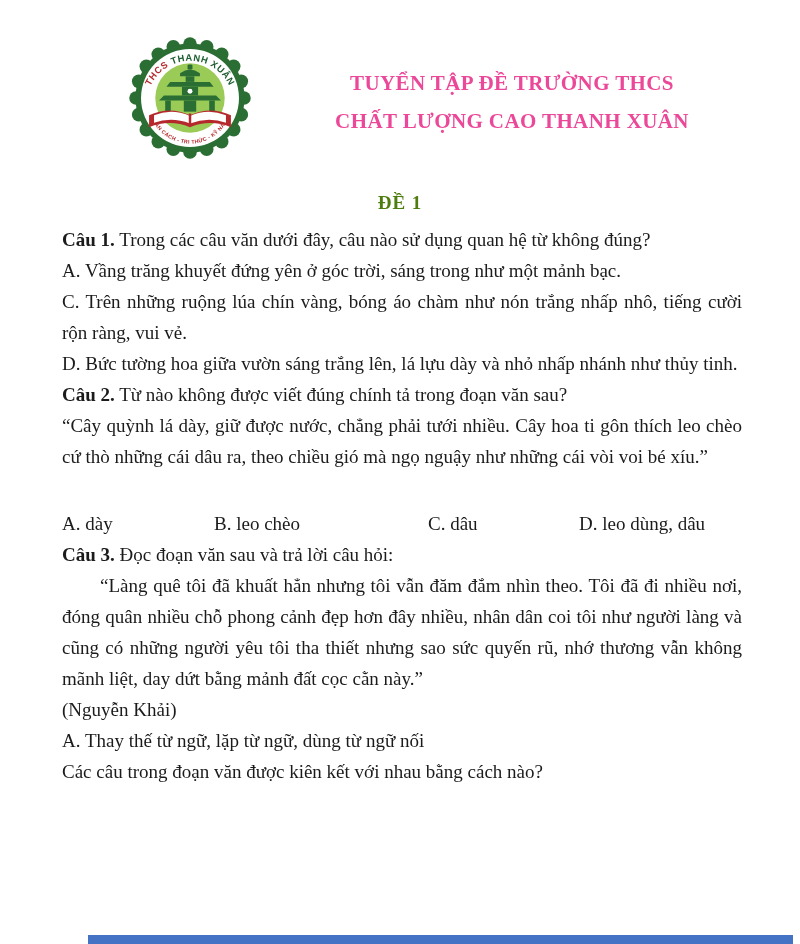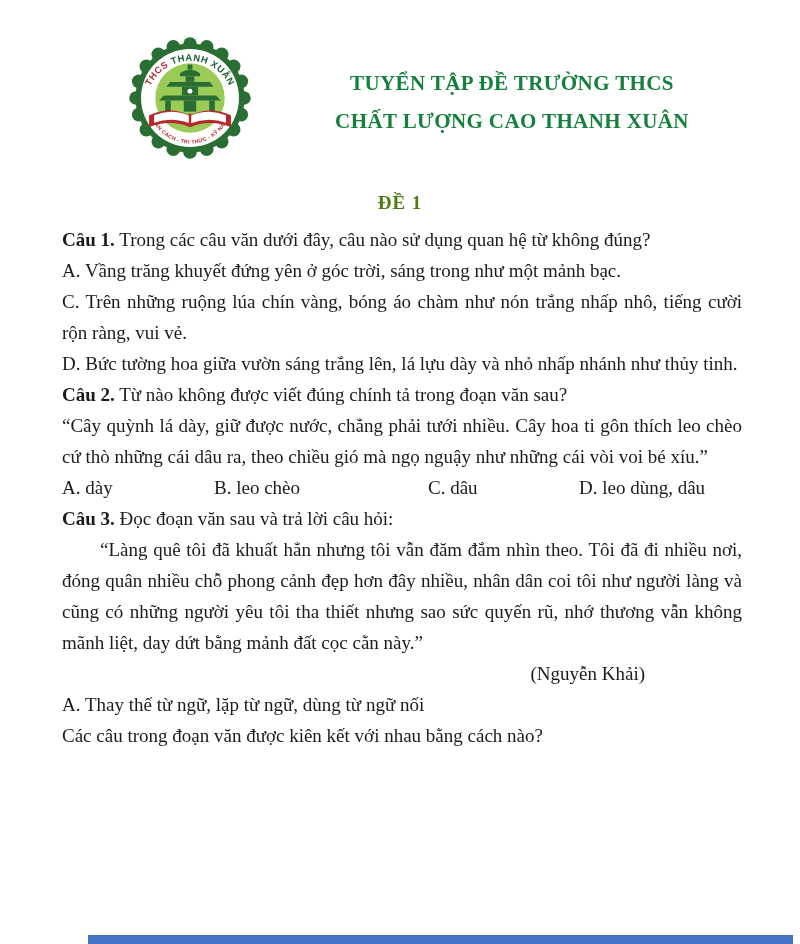--- a/index.html
+++ b/index.html
@@ -41,27 +41,27 @@
   }
   .content{
     padding:8px 58px 0 62px;
     font-size:19px;
     line-height:31px;
   }
   .content p{margin:0;}
   .just{text-align:justify;}
   .it{}
   .qlabel{font-weight:bold;}
-  .q2-options{display:flex;}
+  .q2-options{display:flex;margin-top:36px;}
   .q2-options .opt-a{width:152px;}
   .q2-options .opt-b{width:214px;}
   .q2-options .opt-c{width:151px;}
   .q2-options .opt-d{flex:1;}
   .quote-indent{text-indent:38px;}
-  .attribution{text-align:right;padding-right:97px;}
+  .attribution{padding-right:97px;}
   
   .footer-bar{
     position:absolute;
     left:88px;right:7px;bottom:0;
     height:9px;
     background:#4472c4;
   }
 </style>
 </head>
 <body>
@@ -128,21 +128,21 @@
         <circle cx="100" cy="89" r="4" fill="#ffffff"></circle>
 
         <g>
           <path d="M34 128 Q67 112 100 128 Q133 112 166 128 L166 147 Q133 134 100 147 Q67 134 34 147 Z" fill="#b5292c"></path>
           <path d="M42 128 Q70 116 100 129 Q130 116 158 128 L158 140 Q130 130 100 141 Q70 130 42 140 Z" fill="#ffffff"></path>
           <rect x="98" y="125" width="4" height="20" fill="#b5292c"></rect>
         </g>
       </svg>
     </div>
 
-    <div class="title-block" style="color: #15803d;">
+    <div class="title-block" style="color: #ec4899;">
       <div>TUYỂN TẬP ĐỀ TRƯỜNG THCS</div>
       <div>CHẤT LƯỢNG CAO THANH XUÂN</div>
     </div>
   </div>
 
   <div class="de-heading" style="color: #4d7c0f;">ĐỀ 1</div>
 
   <div class="content">
 
     <p><span class="qlabel">Câu 1.</span><span> Trong các câu văn dưới đây, câu nào sử dụng quan hệ từ không đúng?</span></p>

